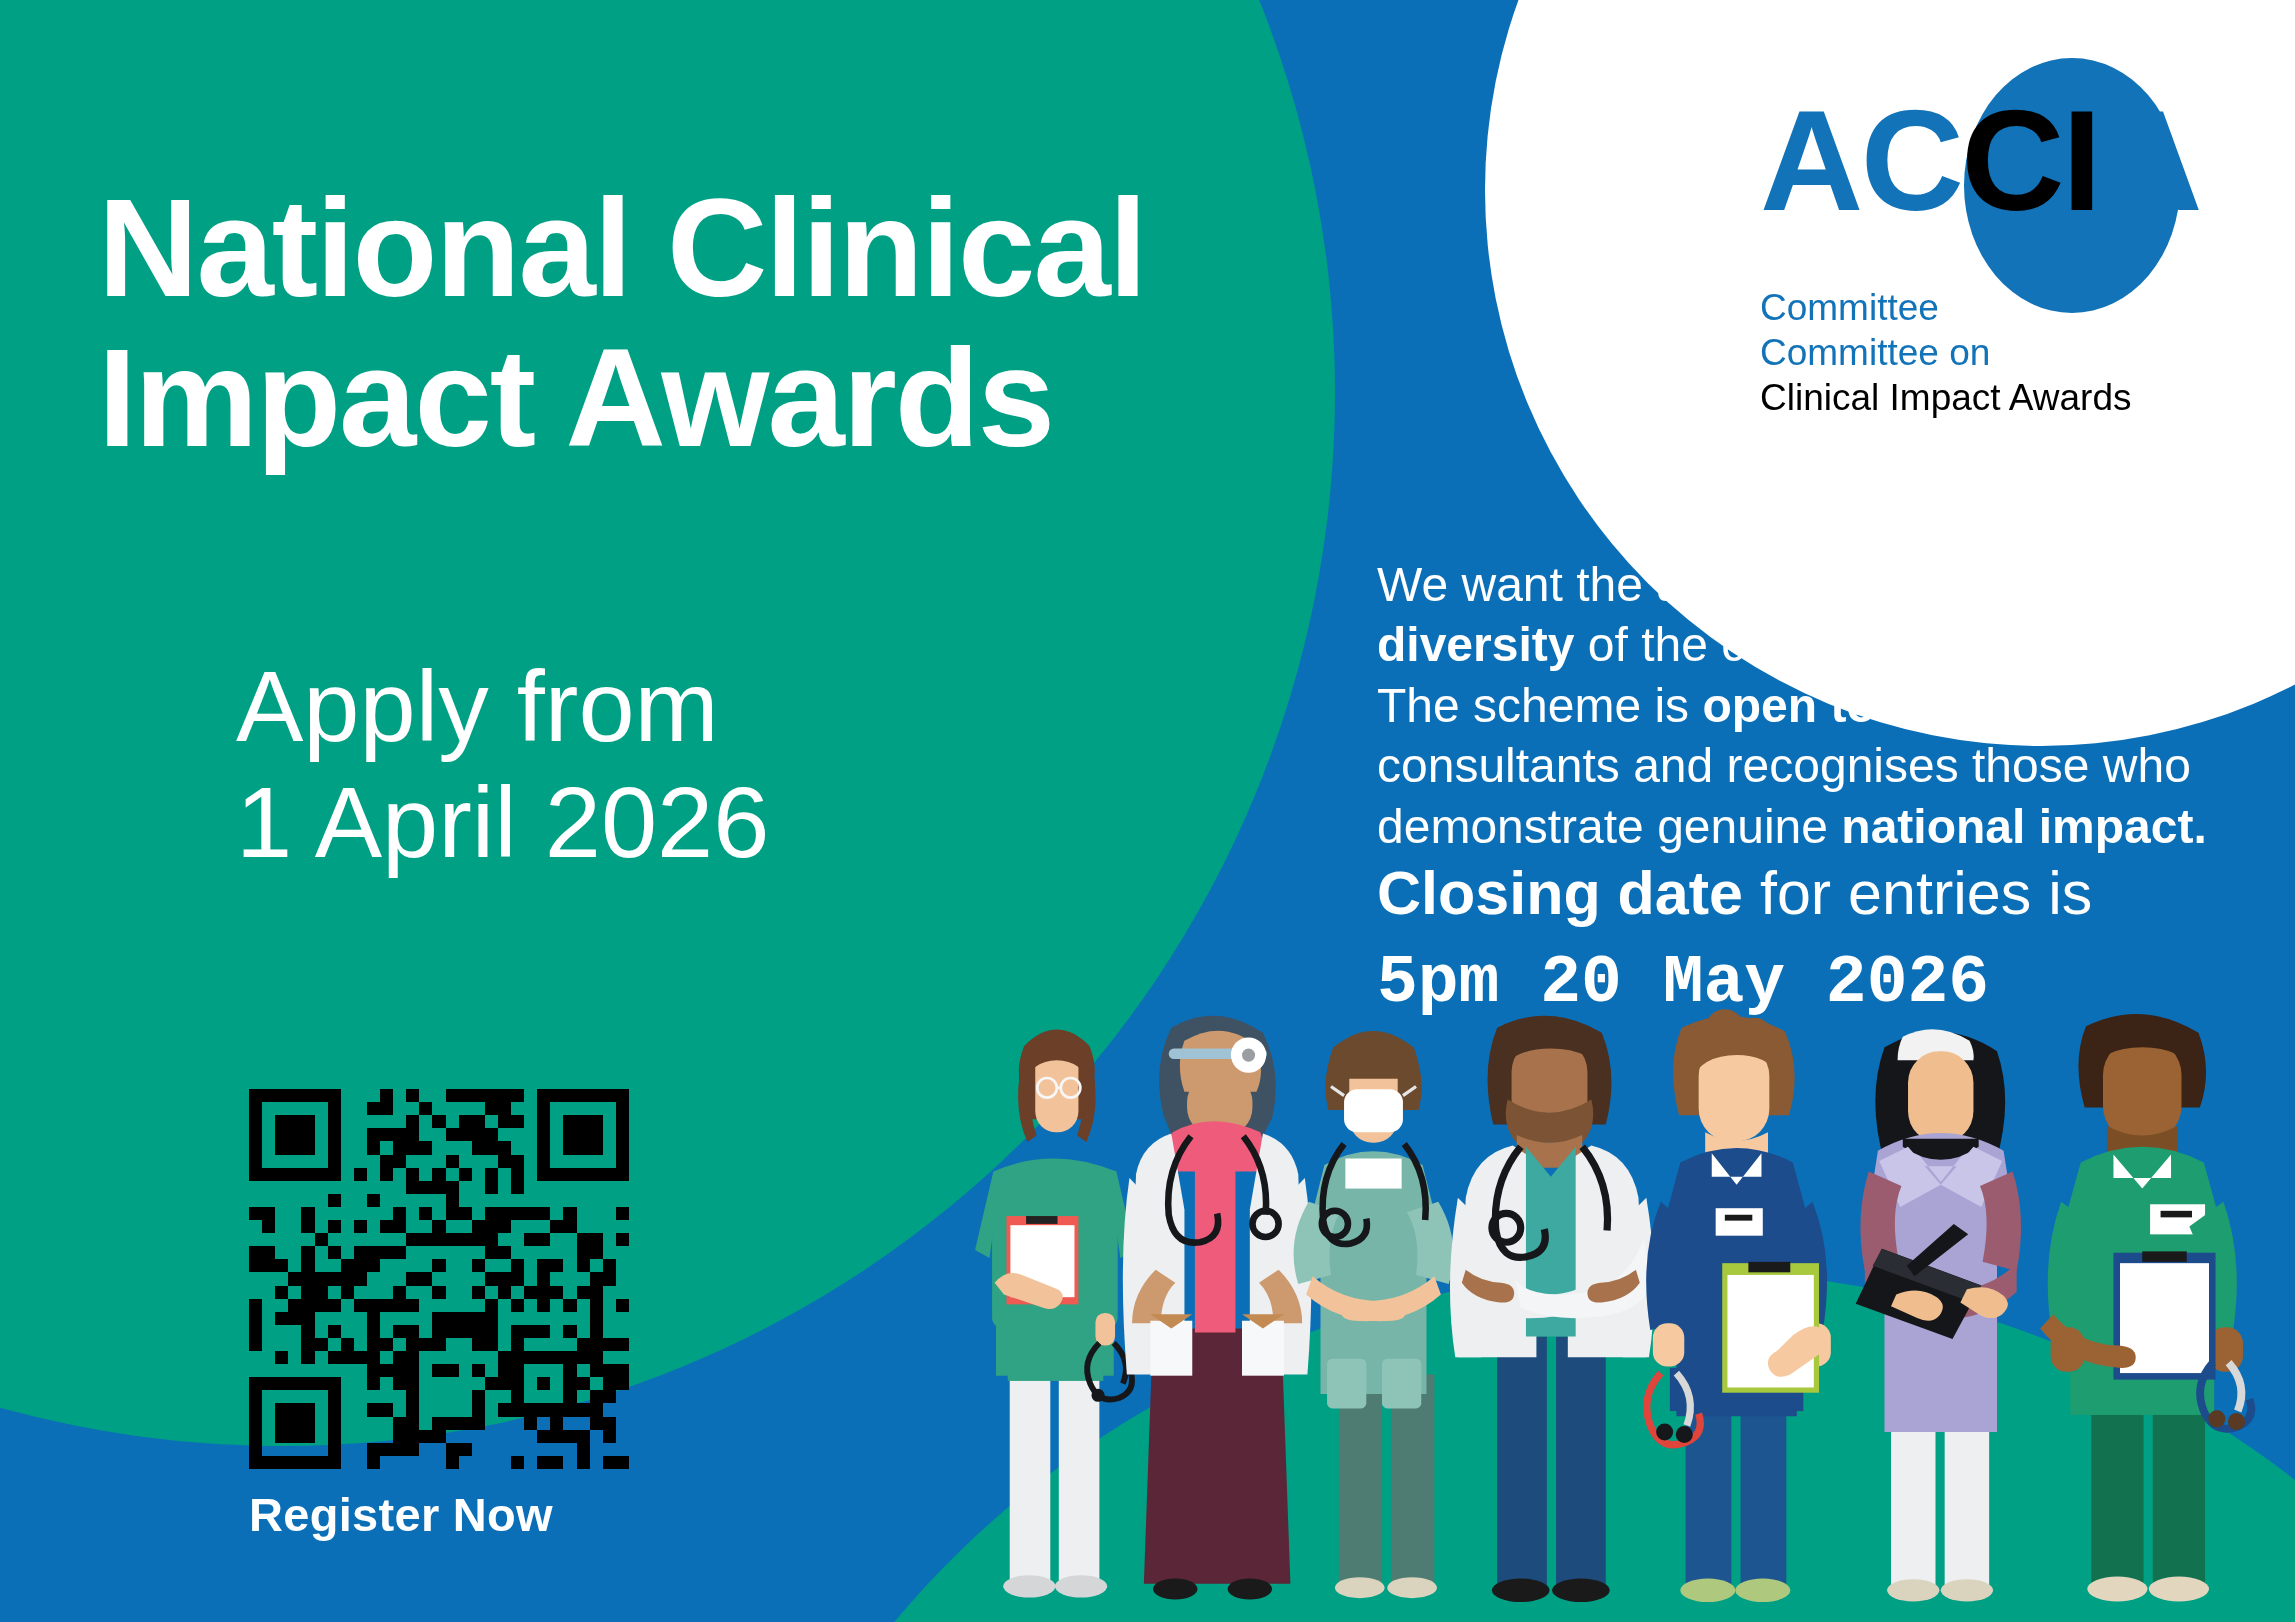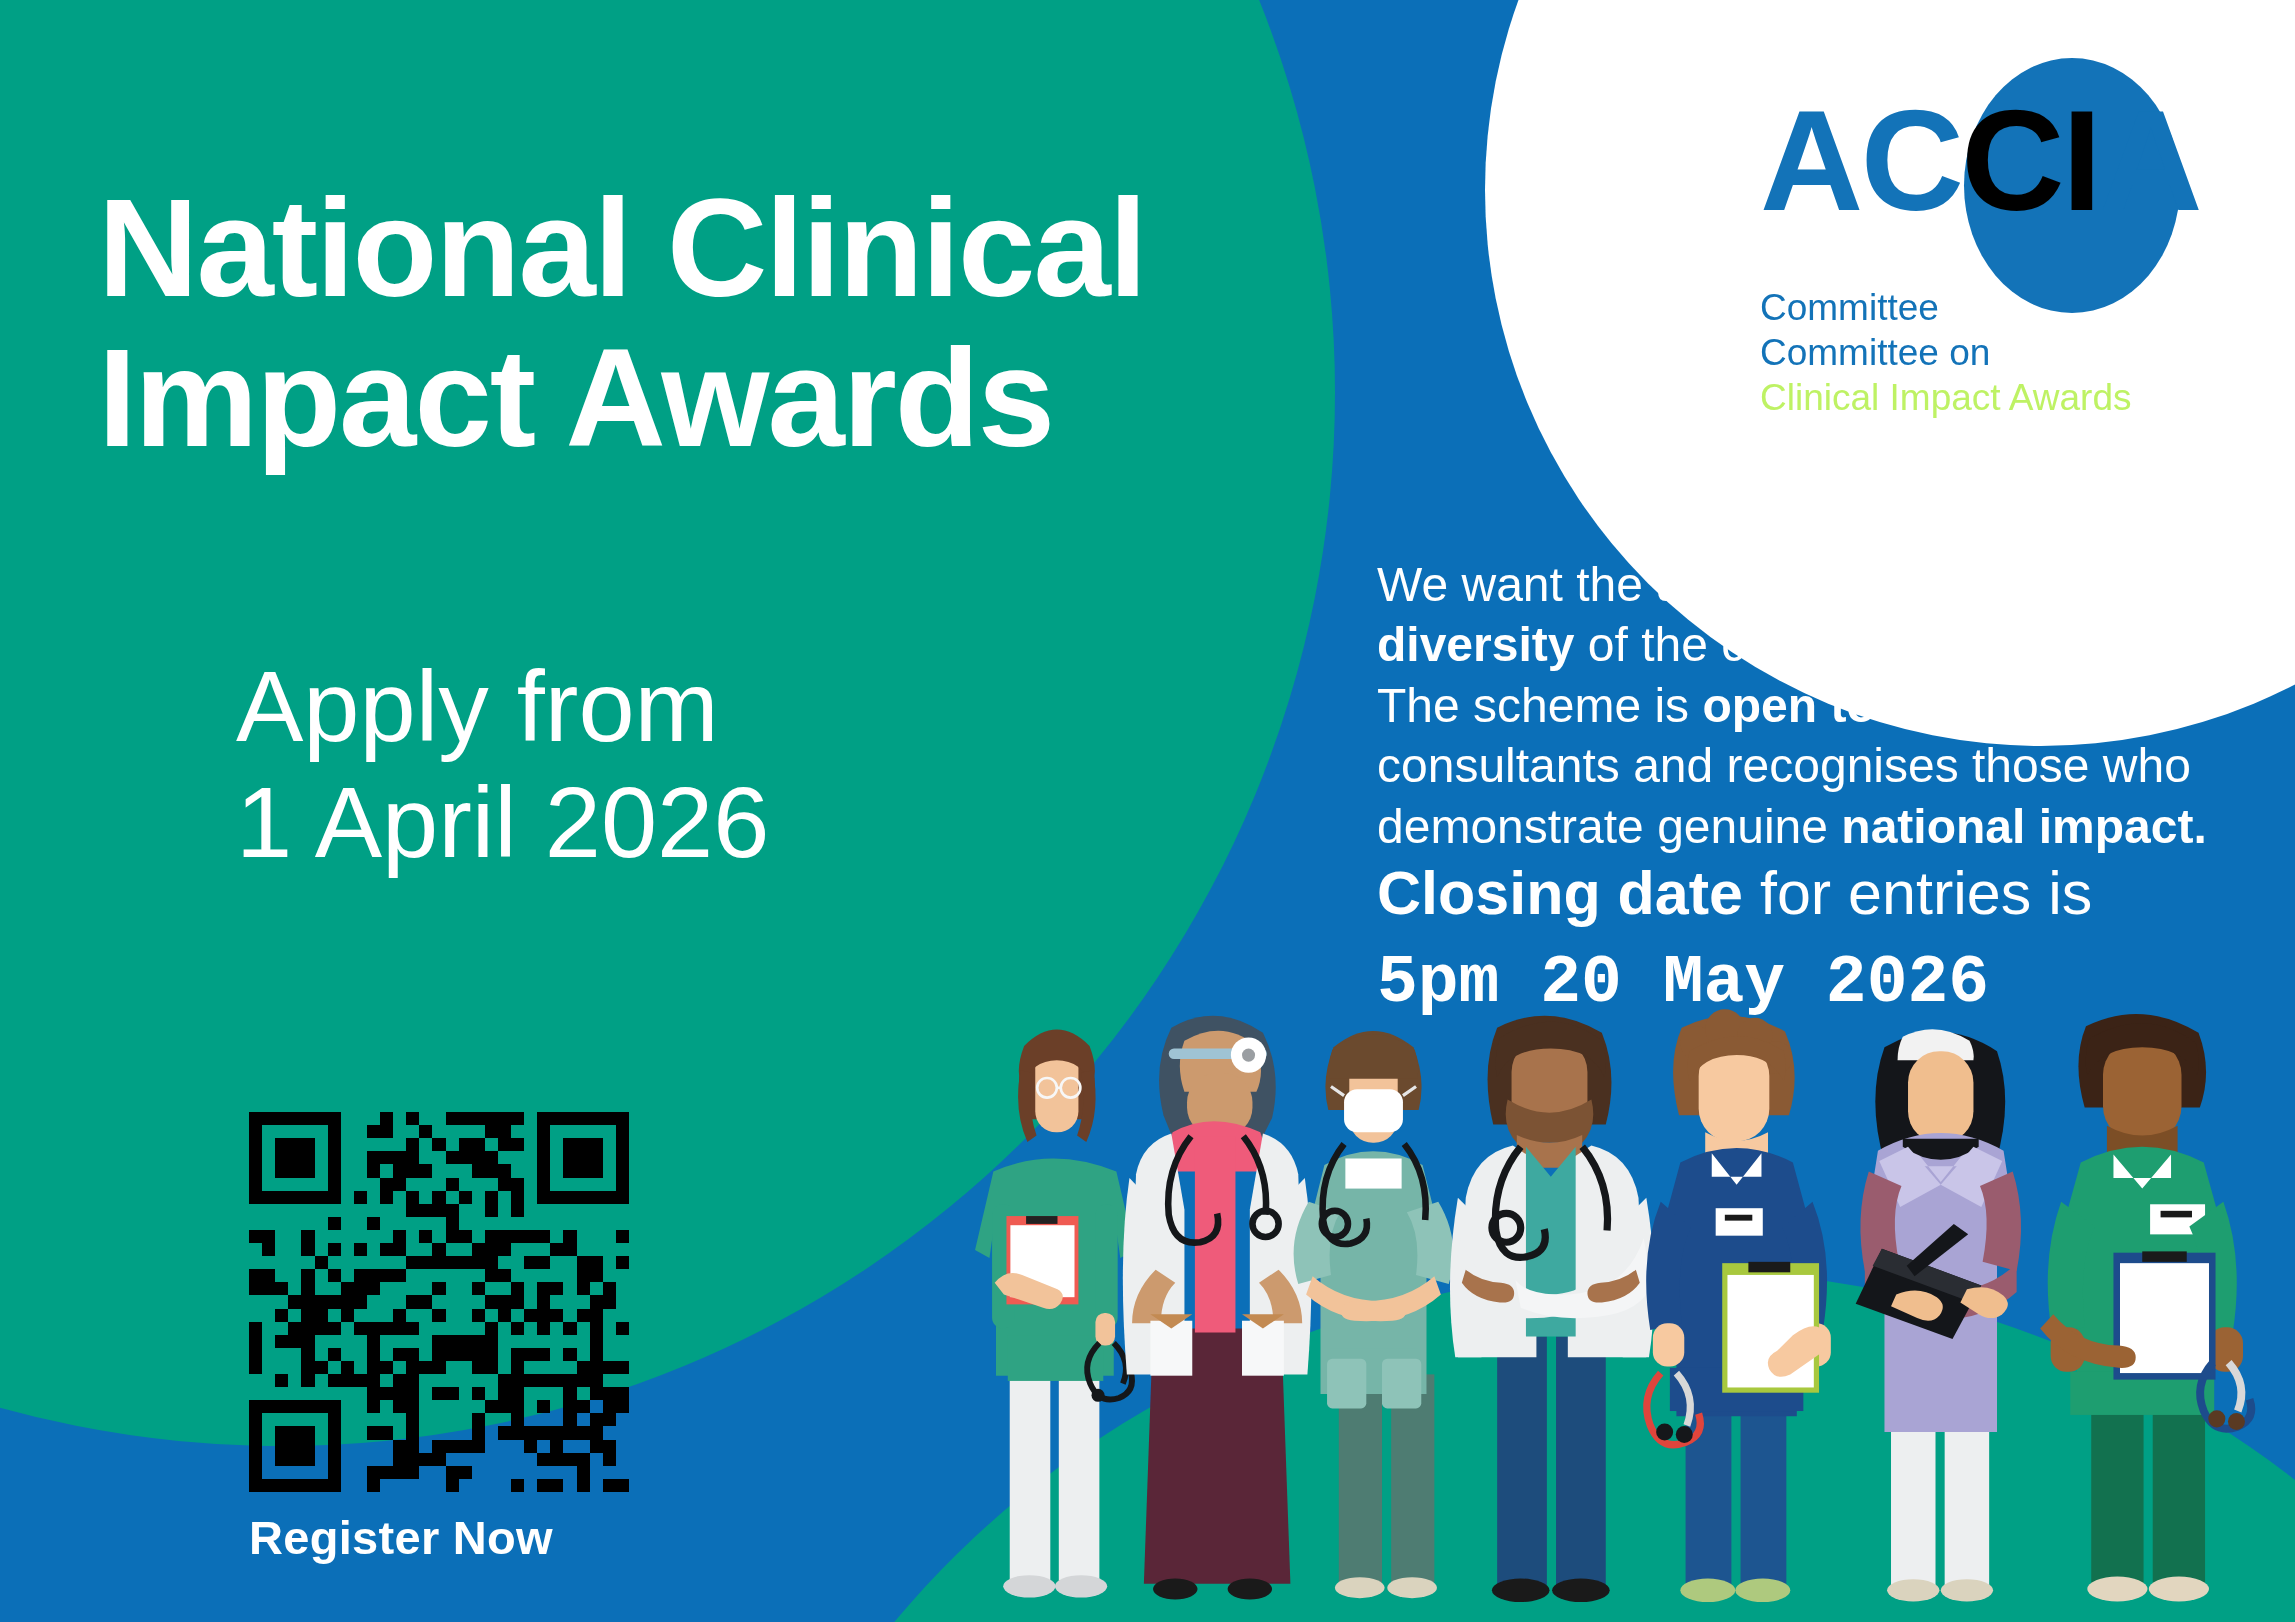--- a/index.html
+++ b/index.html
@@ -40,35 +40,35 @@
     position:absolute;left:204px;top:-27.5px;width:216px;height:255px;border-radius:50%;
     background:#1373B8;
   }
   #logo-accia{
     position:relative;font-size:143px;font-weight:bold;letter-spacing:-2.6px;
     line-height:151px;color:#1373B8;white-space:nowrap;
   }
   #logo-accia .ko{color:#000000;}
   #logo-sub{margin-top:30px;font-size:37px;line-height:1.22;}
   .sub-blue{color:#1373B8;}
-  .sub-green{color:#bef264;}
+  .sub-green{color:#000000;}
 
   
   #body-copy{
     left:1377px;top:507px;width:844px;color:#fff;font-size:48px;line-height:1.26;
   }
   #body-copy b{font-weight:bold;}
   #closing{
     left:1377px;top:854px;width:851px;color:#fff;font-size:61px;line-height:1.28;
   }
   #closing .big{font-size:68px;font-weight:bold;display:block;margin-top:6.5px;font-family:Liberation Mono, monospace;}
   #closing b{font-weight:bold;}
 
   
-  #qr-block{left:249px;top:1112px;width:393px;}
+  #qr-block{left:249px;top:1089px;width:393px;}
   #qr{width:380px;height:380px;display:block;}
   #qr rect{fill:#000;}
   #register{
     margin-top:18.3px;color:#fff;font-weight:bold;font-size:47px;letter-spacing:0.3px;
   }
 
   
   #people{left:942px;top:1008px;width:1355px;height:615px;}
 </style>
 </head>

